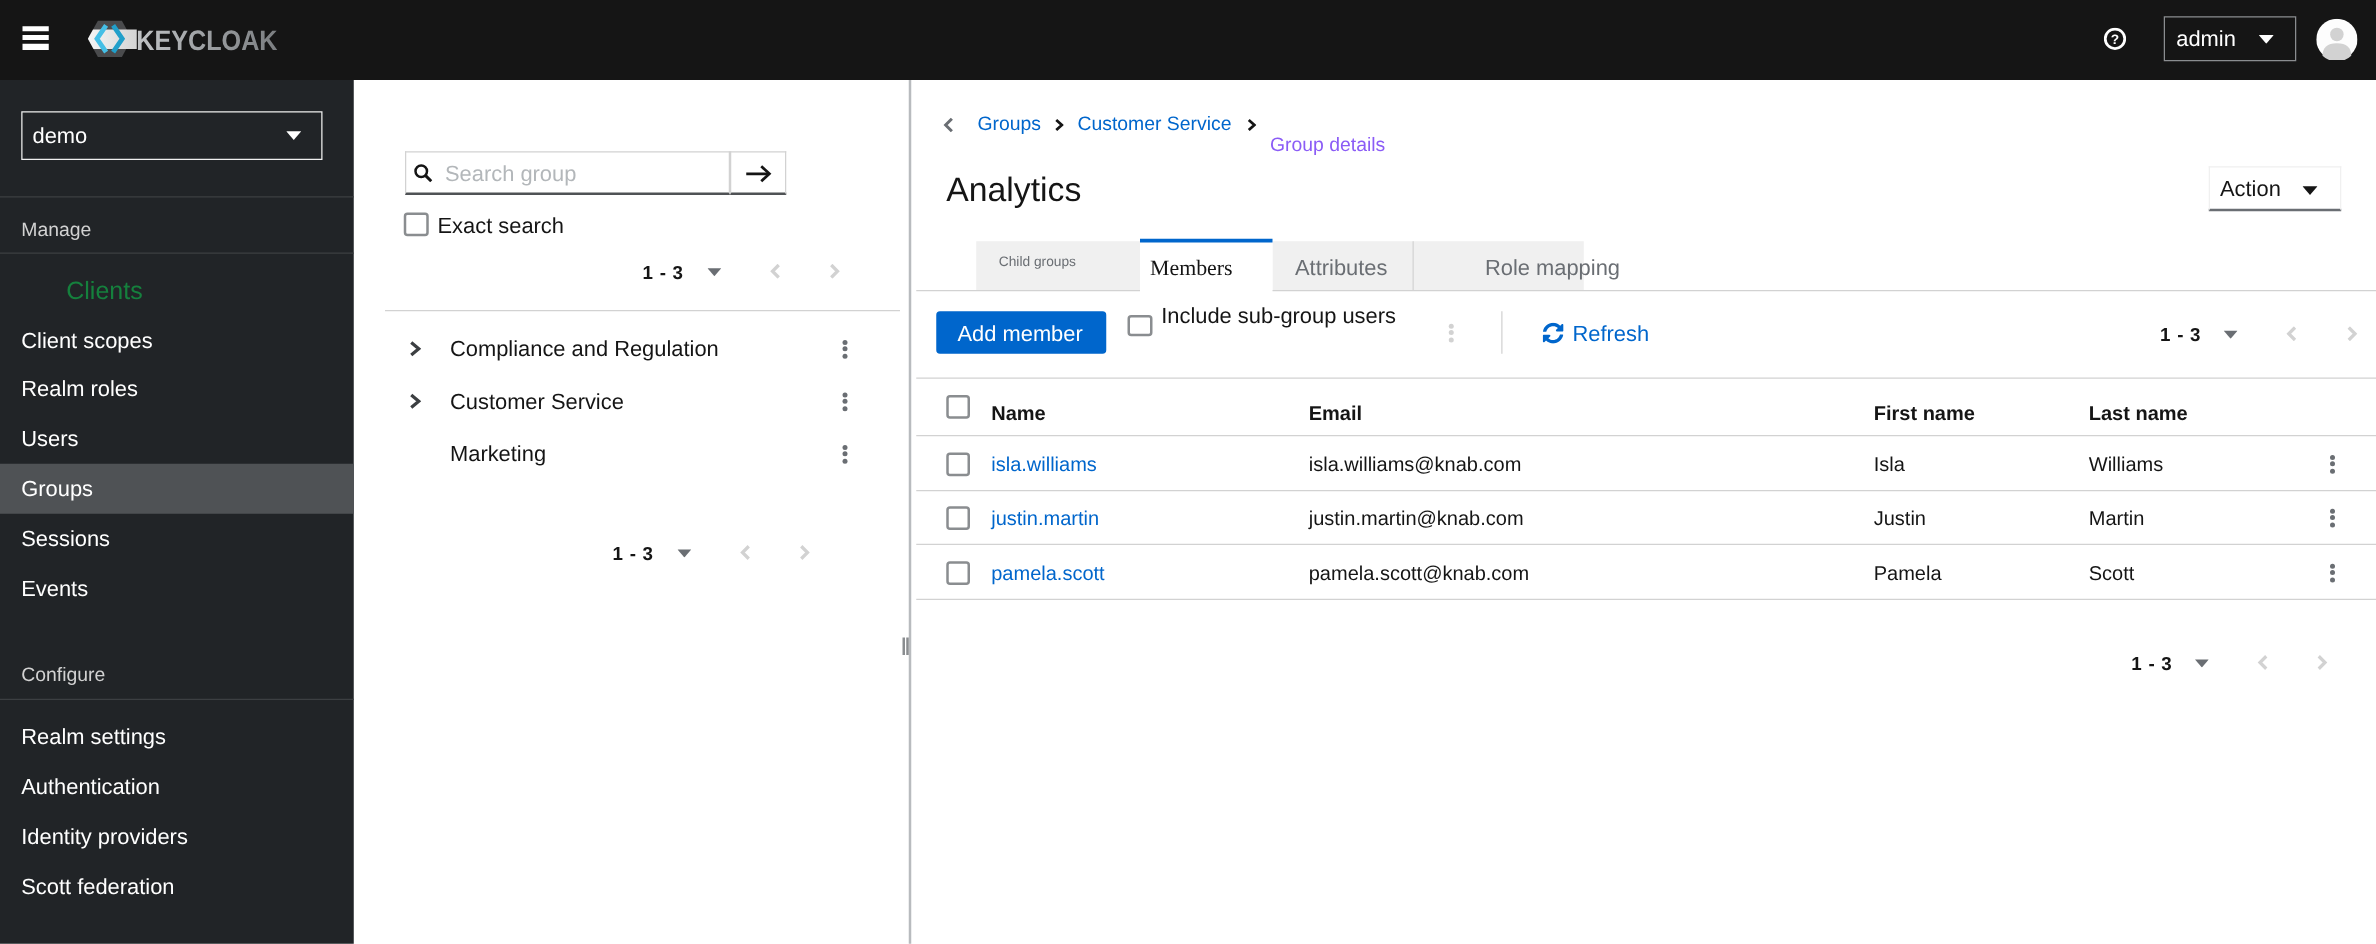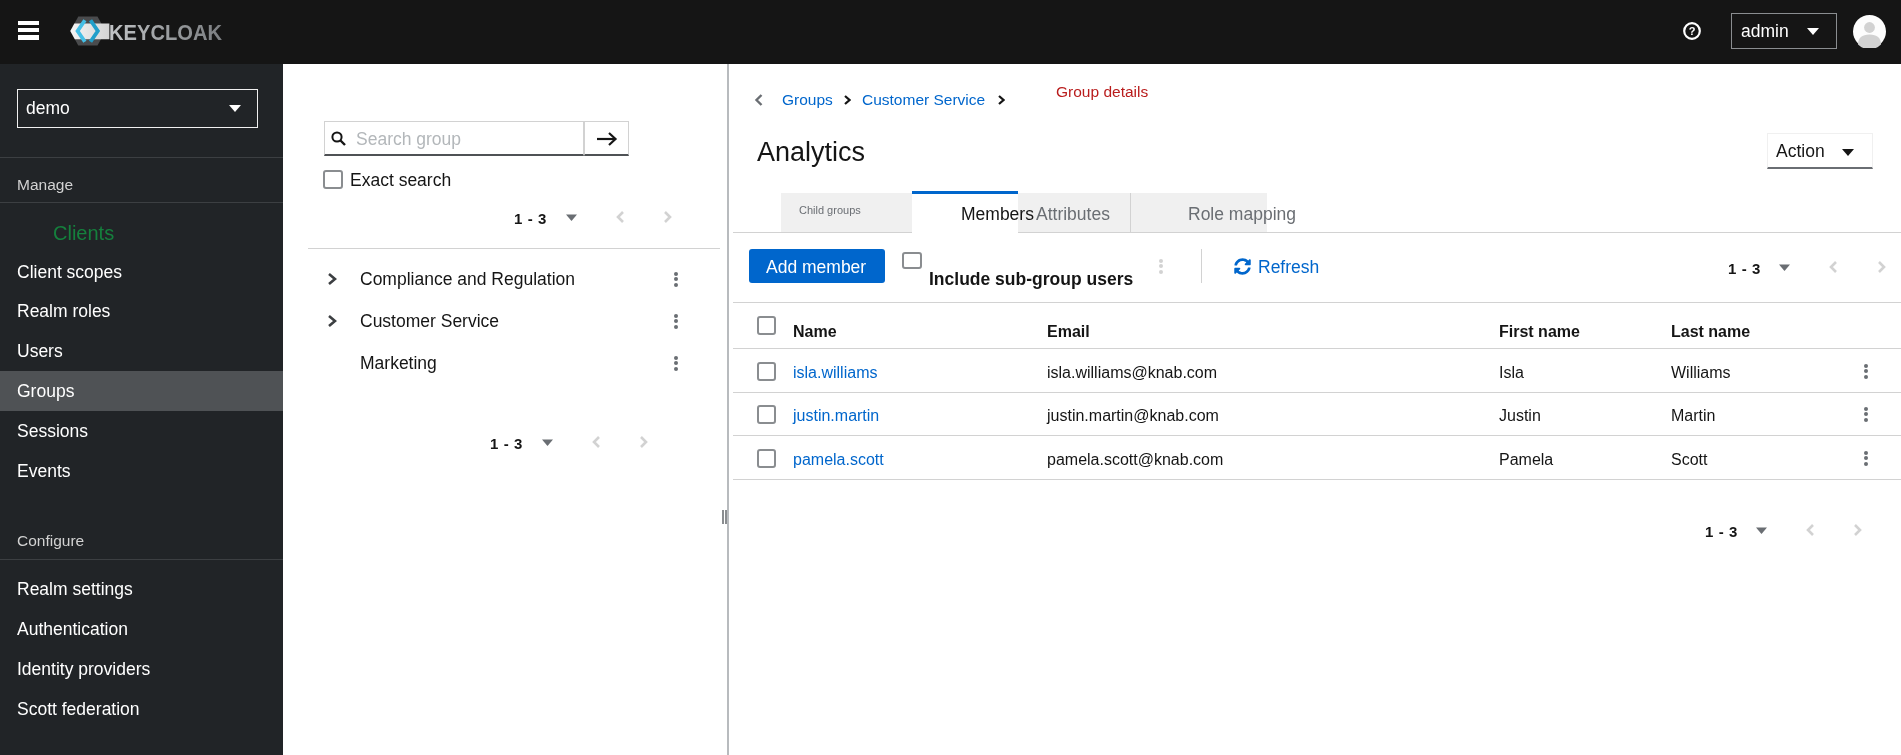--- a/index.html
+++ b/index.html
@@ -158,44 +158,44 @@
     <polyline points="7.5,1 2.5,6 7.5,11" fill="none" stroke="#6a6e73" stroke-width="2.4"></polyline>
   </svg>
 <span class="abs blue bc" style="left:782px;top:91px;">Groups</span>
 <svg class="abs" style="left:843px;top:95px;" width="8" height="10" viewBox="0 0 8 10">
     <polyline points="2,1 6.5,5 2,9" fill="none" stroke="#151515" stroke-width="2.2"></polyline>
   </svg>
 <span class="abs blue bc" style="left:862px;top:91px;">Customer Service</span>
 <svg class="abs" style="left:997px;top:95px;" width="8" height="10" viewBox="0 0 8 10">
     <polyline points="2,1 6.5,5 2,9" fill="none" stroke="#151515" stroke-width="2.2"></polyline>
   </svg>
-<span class="abs bc" style="left:1016px;top:83px;color:#b91c1c;margin-left:40px;">Group details</span>
+<span class="abs bc" style="left:1016px;top:108px;color:#8b5cf6;">Group details</span>
 
 <span class="abs" style="left:757px;top:137px;font-size:27px;color:#151515;line-height:31px;">Analytics</span>
 
 <div class="abs" style="left:1767px;top:133px;width:106px;height:36px;border:1px solid #f0f0f0;border-bottom:2px solid #6a6e73;background:#fff;"></div>
 <span class="abs" style="left:1776px;top:141px;font-size:17.5px;color:#151515;">Action</span>
 <svg class="abs" style="left:1842px;top:148px;" width="12" height="8" viewBox="0 0 12 8">
     <polygon points="0,1 12,1 6,8" fill="#151515"></polygon>
   </svg>
 
 <div class="abs" style="left:781px;top:192.5px;width:131px;height:39.5px;background:#f0f0f0;"></div>
 <div class="abs" style="left:1018px;top:192.5px;width:112px;height:39.5px;background:#f0f0f0;"></div>
 <div class="abs" style="left:1130px;top:192.5px;width:137px;height:39.5px;background:#f0f0f0;border-left:1px solid #d2d2d2;"></div>
 <div class="abs hline" style="left:733px;top:232px;width:1168px;"></div>
 <div class="abs" style="left:912px;top:191px;width:106px;height:42.5px;background:#fff;border-top:3px solid #0066cc;"></div>
 <span class="abs gray" style="left:799px;top:204px;font-size:11px;">Child groups</span>
-<span class="abs t16" style="left:961px;top:204px;">Members</span>
+<span class="abs t16" style="left:920px;top:204px;font-family:Liberation Serif, serif;">Members</span>
 <span class="abs gray" style="left:1036px;top:204px;font-size:17.5px;">Attributes</span>
 <span class="abs gray" style="left:1148px;top:204px;font-size:17.5px;margin-left:40px;">Role mapping</span>
 
 <div class="abs" style="left:749px;top:249px;width:136px;height:34px;background:#0066cc;border-radius:3px;"></div>
 <span class="abs" style="left:766px;top:257px;font-size:17.5px;color:#fff;">Add member</span>
 <div class="abs cb" style="left:902px;top:251.5px;width:19.5px;height:17.5px;"></div>
-<span class="abs t16" style="left:929px;top:269px;font-weight:bold;">Include sub-group users</span>
+<span class="abs t16" style="left:929px;top:242px;">Include sub-group users</span>
 <div class="abs kebab" style="left:1158px;top:258px;">
     <div class="dot" style="background:#d2d2d2;"></div>
     <div class="dot" style="background:#d2d2d2;"></div>
     <div class="dot" style="background:#d2d2d2;"></div>
   </div>
 <div class="abs" style="left:1201px;top:249px;width:1px;height:34px;background:#d2d2d2;"></div>
 <svg class="abs" style="left:1234px;top:258px;" width="17" height="17" viewBox="0 0 512 512">
     <path fill="#0066cc" d="M370.72 133.28C339.458 104.008 298.888 87.962 255.848 88c-77.458.068-144.328 53.178-162.791 126.85-1.344 5.363-6.122 9.15-11.651 9.15H24.103c-7.498 0-13.194-6.807-11.807-14.176C33.933 94.924 134.813 8 256 8c66.448 0 126.791 26.136 171.315 68.685L463.03 40.97C478.149 25.851 504 36.559 504 57.941V192c0 13.255-10.745 24-24 24H345.941c-21.382 0-32.09-25.851-16.971-40.971l41.75-41.749zM32 296h134.059c21.382 0 32.09 25.851 16.971 40.971l-41.75 41.75c31.262 29.273 71.835 45.319 114.876 45.28 77.418-.07 144.315-53.144 162.787-126.849 1.344-5.363 6.122-9.15 11.651-9.15h57.304c7.498 0 13.194 6.807 11.807 14.176C478.067 417.076 377.187 504 256 504c-66.448 0-126.791-26.136-171.315-68.685L48.97 471.03C33.851 486.149 8 475.441 8 454.059V320c0-13.255 10.745-24 24-24z"></path>
   </svg>
 <span class="abs blue" style="left:1258px;top:257px;font-size:17.5px;">Refresh</span>

